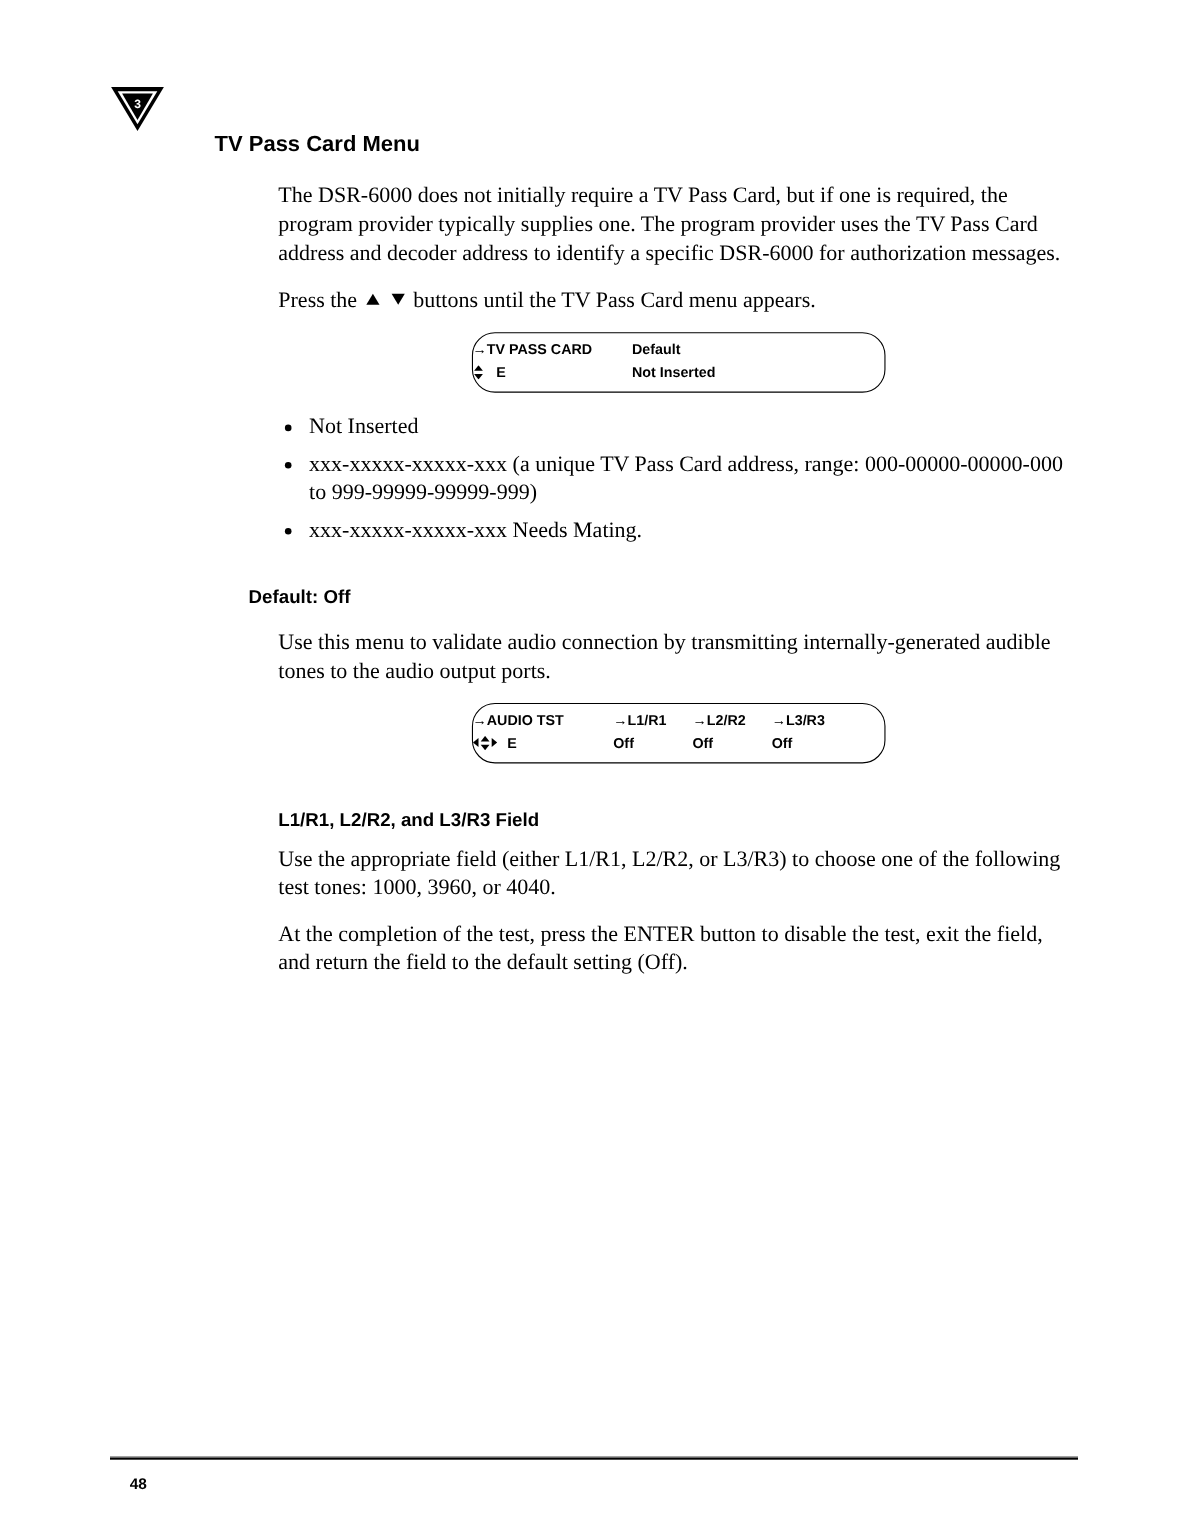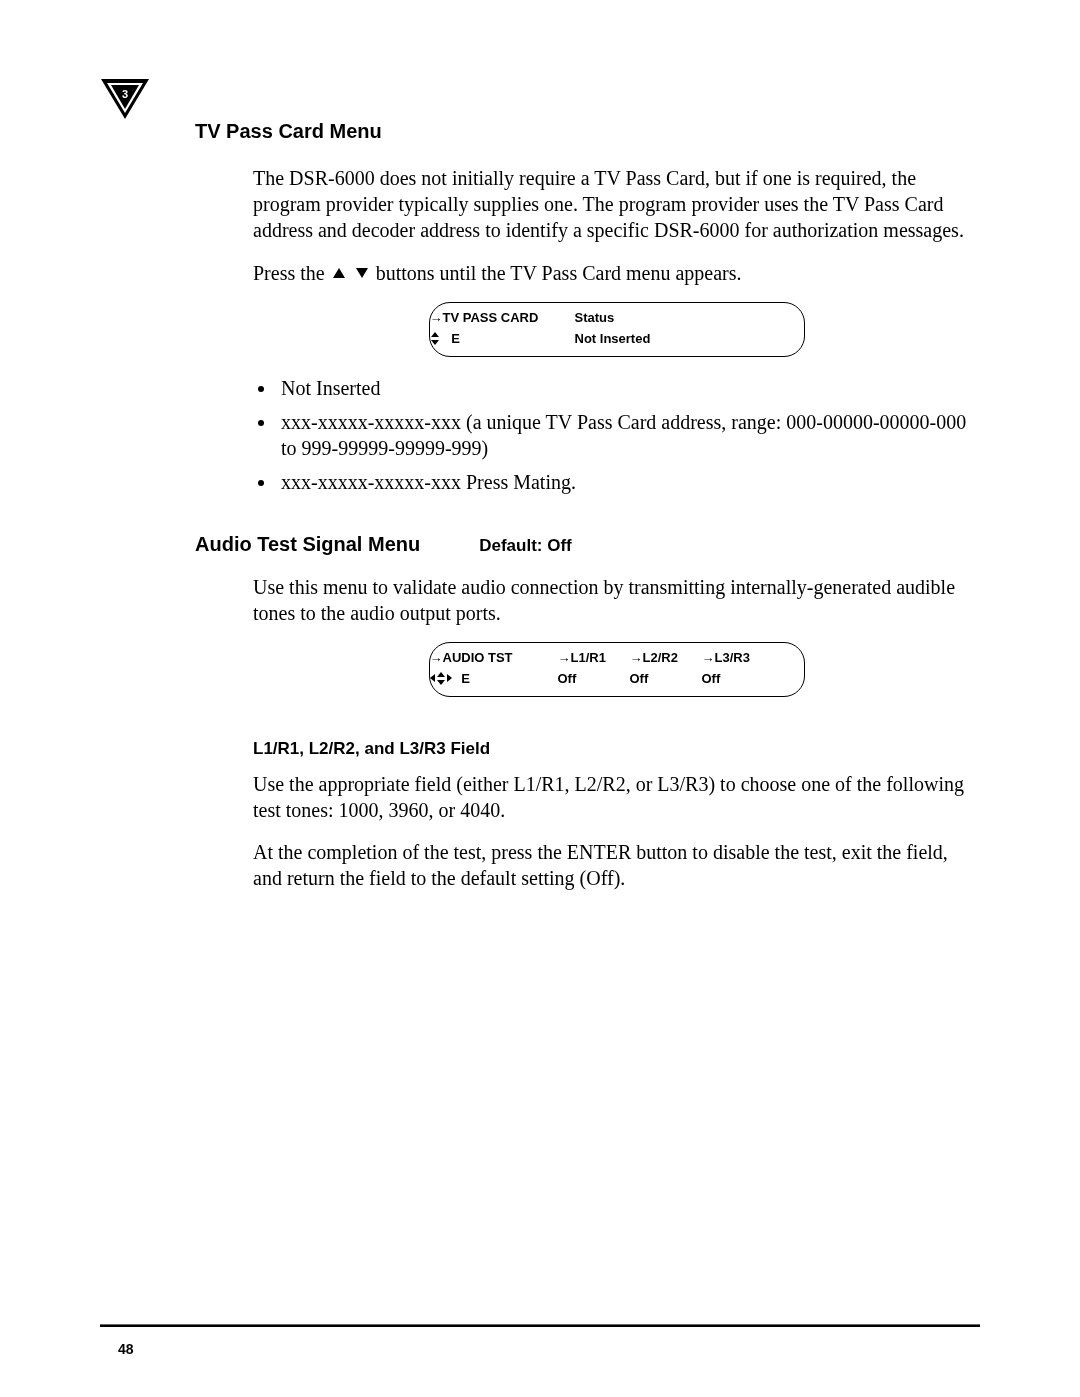--- a/index.html
+++ b/index.html
@@ -143,46 +143,45 @@
           <svg width="14" height="12" viewBox="0 0 14 12">
               <polygon points="1,1 13,1 7,11" fill="#000"></polygon>
             </svg>
         </span>
         <span> buttons until the TV Pass Card menu appears.</span>
       </div>
 
       <div class="lcd two-col">
         <div class="row">
           <span class="c">→TV PASS CARD</span>
-          <span class="c">Status</span>
+          <span class="c">Default</span>
         </div>
         <div class="row">
           <span class="c">
             <span class="updown-icon">
               <svg width="10" height="13" viewBox="0 0 10 13">
                   <polygon points="5,0 9,5 1,5"></polygon>
                   <polygon points="1,8 9,8 5,13"></polygon>
                 </svg>
             </span>
             <span style="margin-left:8px">E</span>
           </span>
           <span class="c">Not Inserted</span>
         </div>
       </div>
 
 
       <ul class="bullets">
         <li>Not Inserted</li>
         <li>xxx-xxxxx-xxxxx-xxx (a unique TV Pass Card address, range: 000-00000-00000-000 to 999-99999-99999-999)</li>
-        <li>xxx-xxxxx-xxxxx-xxx Press Mating.</li>
+        <li>xxx-xxxxx-xxxxx-xxx Needs Mating.</li>
       </ul>
     </div>
 
     <div class="h1-row">
-      <div class="h1">Audio Test Signal Menu</div>
       <div class="h1-default">Default: Off</div>
     </div>
 
     <div class="body-block">
       <div class="p">Use this menu to validate audio connection by transmitting internally-generated audible tones to the audio output ports.</div>
 
       <div class="lcd four-col">
         <div class="row">
           <span class="c">→AUDIO TST</span>
           <span class="c c-center">→L1/R1</span>

